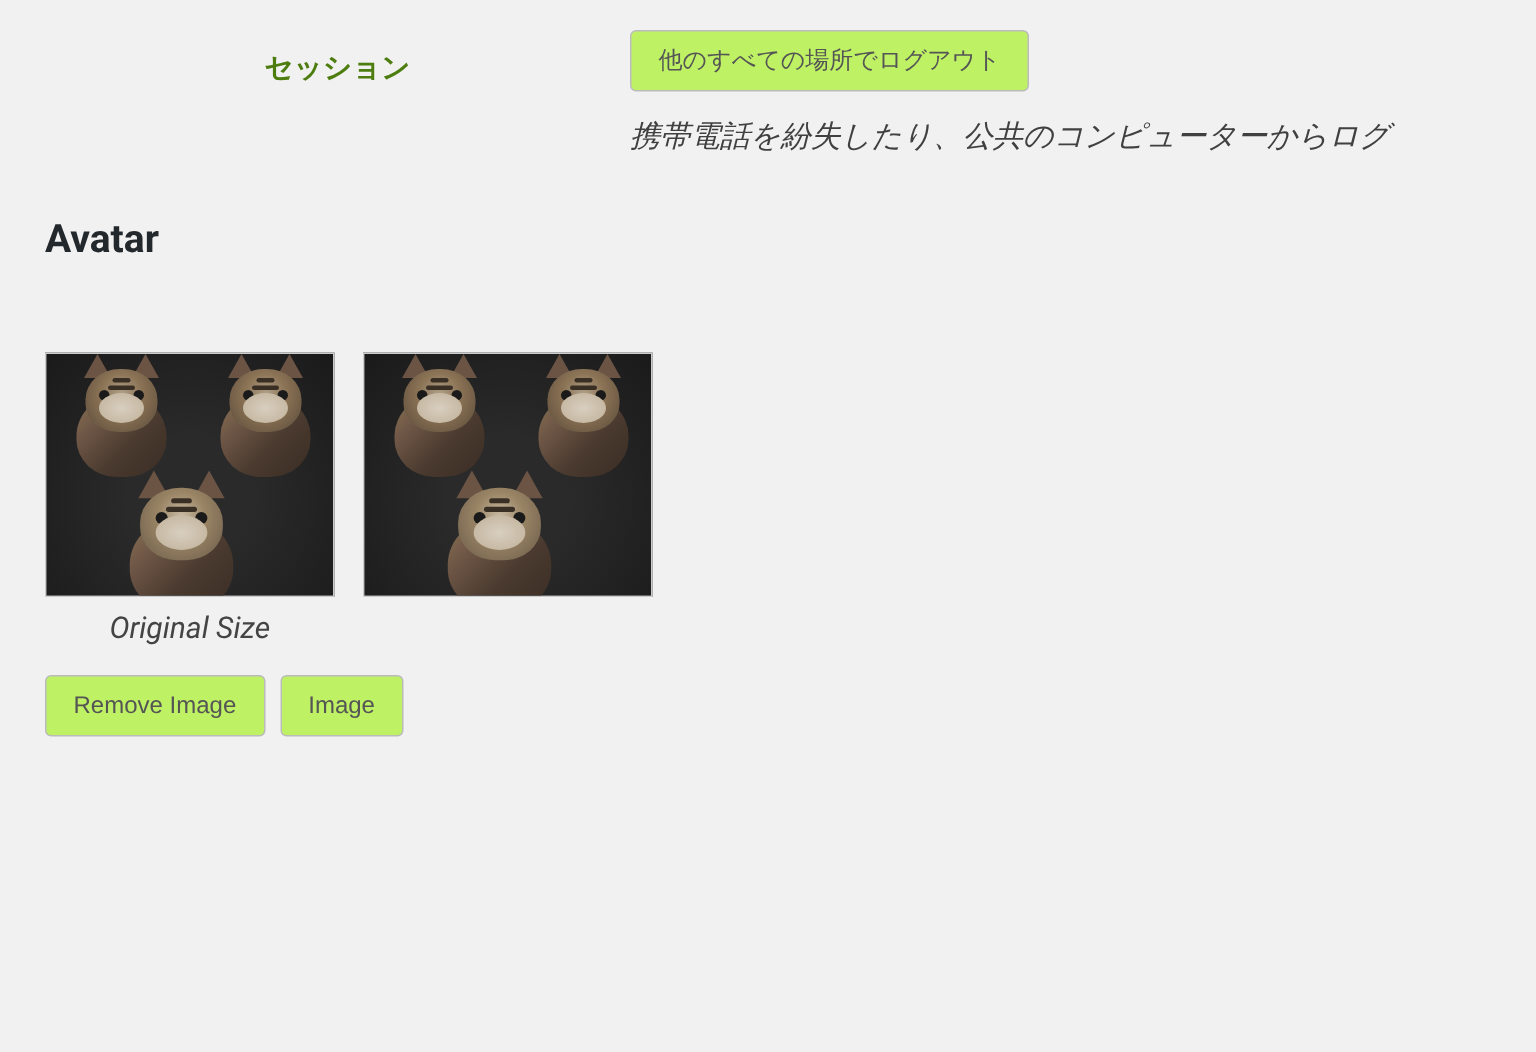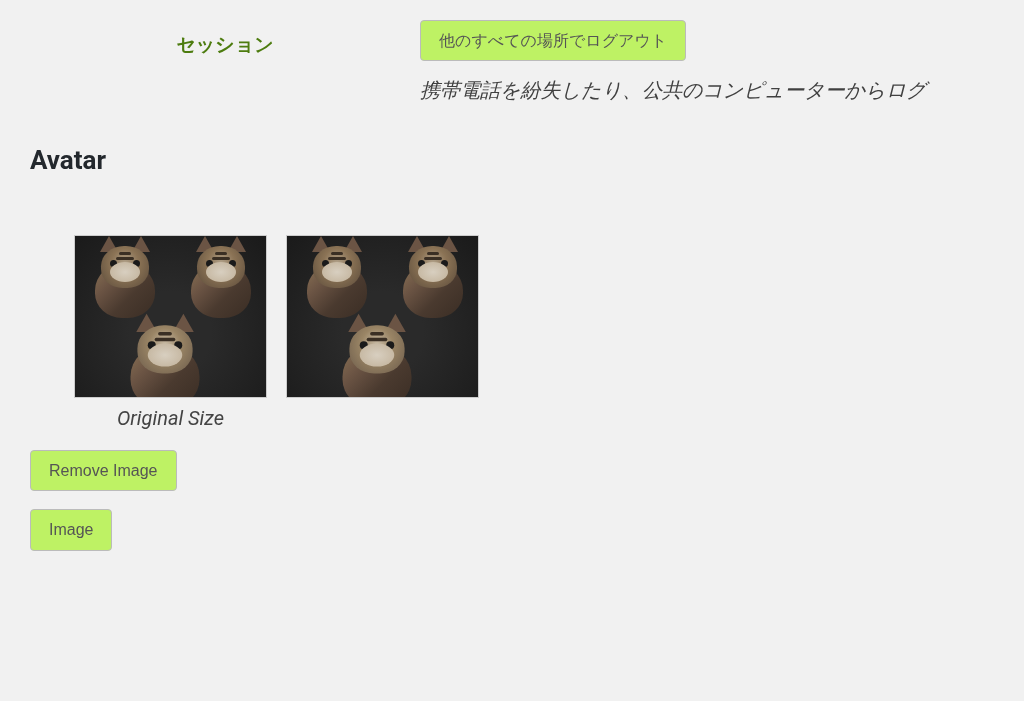--- a/index.html
+++ b/index.html
@@ -57,21 +57,20 @@
       font-size: 26px;
       font-weight: 700;
       color: #23282d;
       margin: 40px 0 50px 0;
     }
     .image-row {
       display: flex;
       gap: 19px;
       margin-top: 10px;
       margin-bottom: 20px;
-      margin-left: 44px;
     }
     .image-item {
       text-align: center;
     }
     .image-box {
       width: 193px;
       height: 163px;
       border: 1px solid #ccc;
       background: #333;
       position: relative;
@@ -150,21 +149,21 @@
       background: radial-gradient(ellipse at 50% 40%, #c8bba5 0%, #9a8565 40%, #6a5a4a 100%);
     }
     .stripe {
       position: absolute;
       background: #3a2f24;
       height: 3px;
       border-radius: 2px;
     }
     .button-group {
       display: flex;
-      flex-direction: column;
+      flex-direction: row;
       align-items: flex-start;
       gap: 10px;
     }
   </style>
 </head>
 <body>
 
 <div class="form-row">
   <div class="form-label">セッション</div>
   <div class="form-content">

